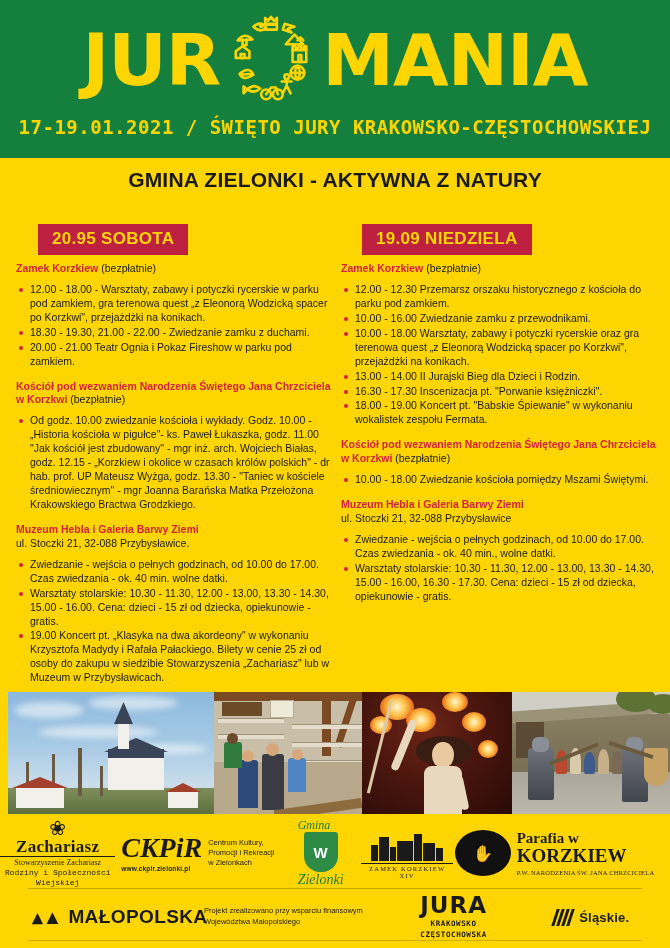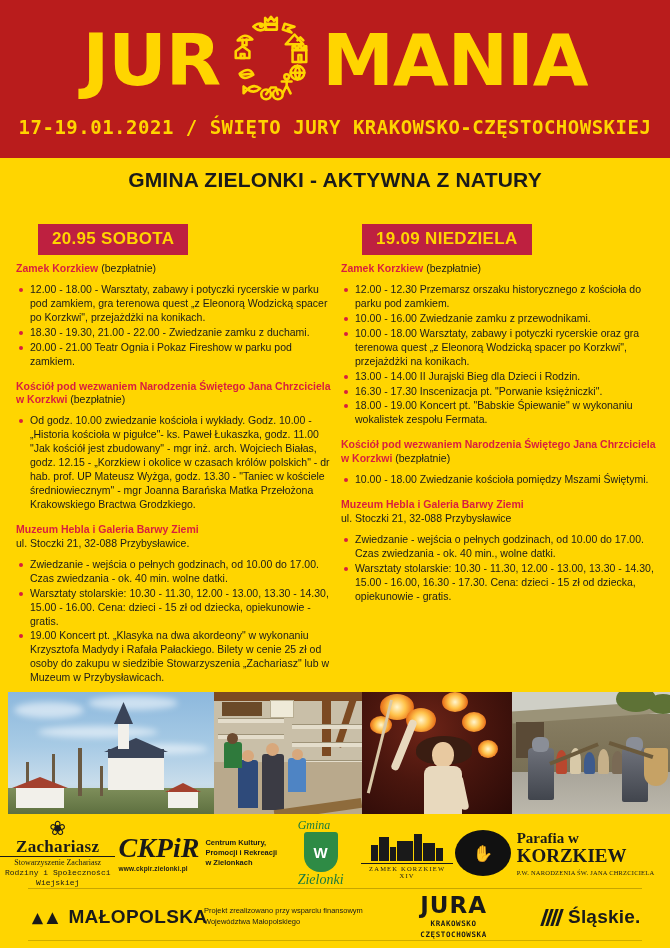--- a/index.html
+++ b/index.html
@@ -7,21 +7,21 @@
     width: 670px; height: 948px;
     font-family: "Liberation Sans", sans-serif;
     background: #FFD500;
     overflow: hidden;
   }
   .poster { position: relative; width: 670px; height: 948px; background: #FFD500; }
 
   
   .header {
     position: absolute; left: 0; top: 0; width: 670px; height: 158px;
-    background: #b91c1c;
+    background: #15803d;
   }
   .title-row {
     position: absolute; left: 0; top: 10px; width: 670px; height: 100px;
     display: flex; align-items: center; justify-content: center;
   }
   .title-word {
     font-family: "DejaVu Sans", sans-serif;
     font-weight: bold;
     font-size: 72px;
     letter-spacing: -1px;
@@ -193,21 +193,21 @@
     font-family:"Liberation Serif", serif; font-size: 8px; color:#1a1a1a;
     border-top:1px solid #1a1a1a; padding-top:1px; margin-top:1px; line-height:1.25;
   }
 
   
   .lg-ckpir { width: 200px; display:flex; align-items:center; gap:6px; }
   .lg-ckpir .mark {
     font-family:"Liberation Serif", serif; font-style:italic; font-weight:bold;
     font-size: 28px; color:#1a1a1a; line-height:1;
   }
-  .lg-ckpir .txt { font-size:7.5px; font-weight:bold; color:#1a1a1a; line-height:1.3; }
+  .lg-ckpir .txt { font-size:7.5px; font-weight:normal; color:#1a1a1a; line-height:1.3; }
   .lg-ckpir .url { font-size:6.5px; font-weight:bold; color:#1a1a1a; margin-top:3px; letter-spacing:0.2px;}
 
   
   .lg-gmina { width: 98px; text-align:left; }
   .lg-gmina .g1 { font-family:"Liberation Serif", serif; font-style:italic; font-size:12px; color:#1C7A3E; line-height:1; }
   .lg-gmina .shield {
     width:34px; height:40px; margin:1px auto; background:#2E8B45;
     border-radius:3px 3px 16px 16px; position:relative;
     display:flex; align-items:center; justify-content:center;
     color:#fff; font-size:15px; font-weight:bold;
@@ -252,21 +252,21 @@
   }
   .lg-jura .j2 {
     font-family:"DejaVu Sans Mono", monospace; font-size:7.5px; font-weight:bold;
     color:#1a1a1a; letter-spacing:0.6px; line-height:1.4; margin-top:2px;
   }
 
   
   .lg-slask { width: 170px; display:flex; align-items:center; gap:7px; justify-content:center;}
   .lg-slask .bars { display:flex; gap:2px; transform:skewX(-18deg); }
   .lg-slask .bars i { display:block; width:3px; height:17px; background:#1a1a1a; }
-  .lg-slask .nm { font-size:19px; font-weight:bold; color:#1a1a1a; letter-spacing:0.2px;}
+  .lg-slask .nm { font-size:13px; font-weight:bold; color:#1a1a1a; letter-spacing:0.2px;}
 </style>
 </head>
 <body>
 
 <div class="poster">
 
   <div class="header">
     <div class="title-row">
       <span class="title-word left">JUR</span>
       <span class="jura-ring">

